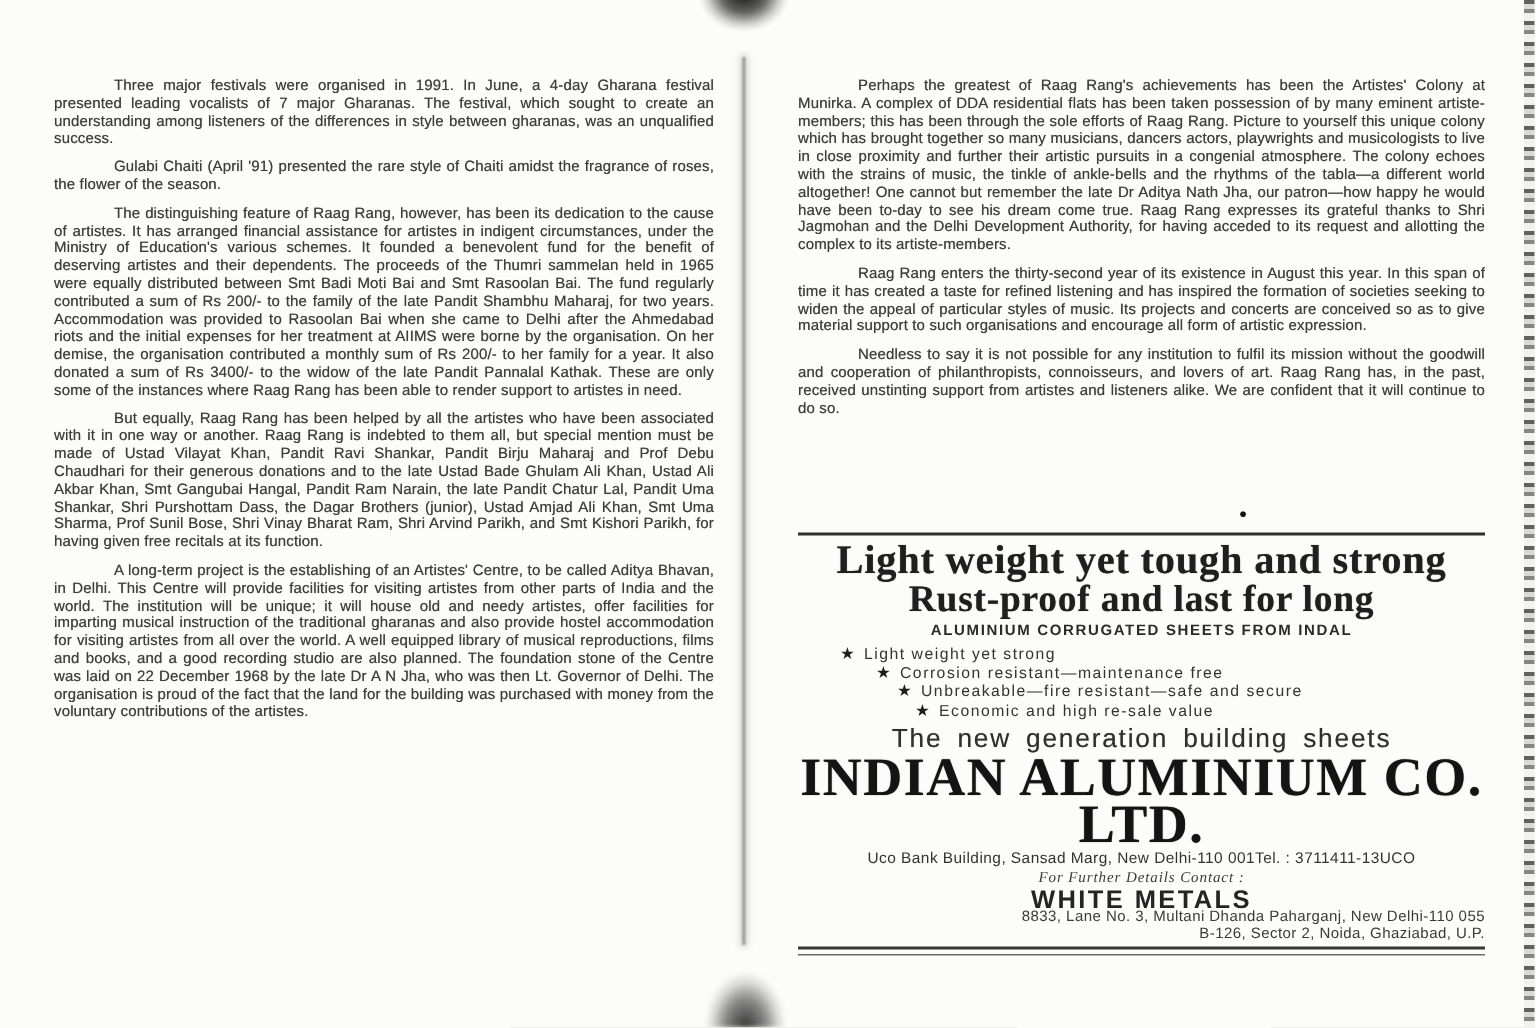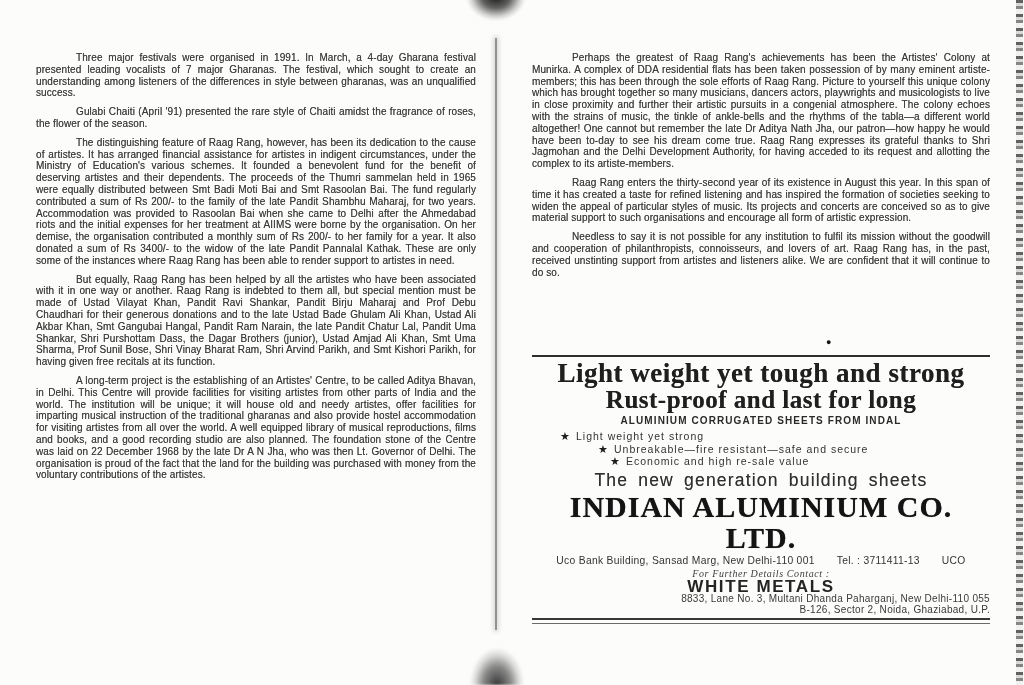--- a/index.html
+++ b/index.html
@@ -35,26 +35,26 @@
   .ad-bullet{font-size:10.5px;line-height:12.5px;letter-spacing:1px;color:#333;}
   .ad-bullet .star{display:inline-block;width:16px;color:#1d1d1d;font-size:11px;}
   .b0{padding-left:28px;} .b1{padding-left:52px;} .b2{padding-left:66px;} .b3{padding-left:78px;}
   .ad-tagline{
     text-align:center;color:#2f2f2f;margin:1px 0;letter-spacing:1.2px;word-spacing:4px;
     text-shadow:0 0 .5px rgba(60,60,60,.6);
   }
   #ad-tagline-1{font-size:17.5px;line-height:19px;margin-top:3px;}
   #ad-tagline-2{font-size:15.5px;line-height:17px;}
   .ad-company{
-    font-family:"Liberation Serif",serif;font-weight:bold;font-size:30px;line-height:31px;
+    font-family:"Liberation Serif",serif;font-weight:bold;font-size:36px;line-height:31px;
     text-align:center;color:#141414;margin:1px 0 2px 0;letter-spacing:1px;
     text-shadow:0 0 .7px rgba(0,0,0,.7);
   }
   .ad-company-line{
-    display:flex;justify-content:center;gap:22px;font-size:10.3px;color:#333;
+    display:flex;justify-content:center;font-size:10.3px;color:#333;
     letter-spacing:.3px;line-height:11px;
   }
   .ad-contact-note{
     font-family:"Liberation Serif",serif;font-style:italic;font-size:10px;line-height:11.5px;
     text-align:center;color:#3c3c3c;letter-spacing:.6px;margin-top:2px;
   }
   .ad-dealer-name{
     font-size:17px;font-weight:bold;text-align:center;letter-spacing:1.6px;
     color:#242424;line-height:13px;margin-top:1px;
   }
@@ -82,41 +82,44 @@
       rgba(55,55,55,.7) 6px 9px,rgba(185,185,185,.2) 9px 14px);
     filter:blur(.5px);
   }
 </style>
 </head>
 <body>
 
 <div id="scan">
 
   <div class="page-col" id="left-page">
-    <p class="body-par">Three major festivals were organised in 1991. In March, a 4-day Gharana festival presented leading vocalists of 7 major Gharanas. The festival, which sought to create an understanding among listeners of the differences in style between gharanas, was an unqualified success.</p>
+    <p class="body-par">Three major festivals were organised in 1991. In June, a 4-day Gharana festival presented leading vocalists of 7 major Gharanas. The festival, which sought to create an understanding among listeners of the differences in style between gharanas, was an unqualified success.</p>
     <p class="body-par">Gulabi Chaiti (April '91) presented the rare style of Chaiti amidst the fragrance of roses, the flower of the season.</p>
     <p class="body-par">The distinguishing feature of Raag Rang, however, has been its dedication to the cause of artistes. It has arranged financial assistance for artistes in indigent circumstances, under the Ministry of Education's various schemes. It founded a benevolent fund for the benefit of deserving artistes and their dependents. The proceeds of the Thumri sammelan held in 1965 were equally distributed between Smt Badi Moti Bai and Smt Rasoolan Bai. The fund regularly contributed a sum of Rs 200/- to the family of the late Pandit Shambhu Maharaj, for two years. Accommodation was provided to Rasoolan Bai when she came to Delhi after the Ahmedabad riots and the initial expenses for her treatment at AIIMS were borne by the organisation. On her demise, the organisation contributed a monthly sum of Rs 200/- to her family for a year. It also donated a sum of Rs 3400/- to the widow of the late Pandit Pannalal Kathak. These are only some of the instances where Raag Rang has been able to render support to artistes in need.</p>
     <p class="body-par">But equally, Raag Rang has been helped by all the artistes who have been associated with it in one way or another. Raag Rang is indebted to them all, but special mention must be made of Ustad Vilayat Khan, Pandit Ravi Shankar, Pandit Birju Maharaj and Prof Debu Chaudhari for their generous donations and to the late Ustad Bade Ghulam Ali Khan, Ustad Ali Akbar Khan, Smt Gangubai Hangal, Pandit Ram Narain, the late Pandit Chatur Lal, Pandit Uma Shankar, Shri Purshottam Dass, the Dagar Brothers (junior), Ustad Amjad Ali Khan, Smt Uma Sharma, Prof Sunil Bose, Shri Vinay Bharat Ram, Shri Arvind Parikh, and Smt Kishori Parikh, for having given free recitals at its function.</p>
     <p class="body-par">A long-term project is the establishing of an Artistes' Centre, to be called Aditya Bhavan, in Delhi. This Centre will provide facilities for visiting artistes from other parts of India and the world. The institution will be unique; it will house old and needy artistes, offer facilities for imparting musical instruction of the traditional gharanas and also provide hostel accommodation for visiting artistes from all over the world. A well equipped library of musical reproductions, films and books, and a good recording studio are also planned. The foundation stone of the Centre was laid on 22 December 1968 by the late Dr A N Jha, who was then Lt. Governor of Delhi. The organisation is proud of the fact that the land for the building was purchased with money from the voluntary contributions of the artistes.</p>
   </div>
 
   <div class="page-col" id="right-page">
     <p class="body-par">Perhaps the greatest of Raag Rang's achievements has been the Artistes' Colony at Munirka. A complex of DDA residential flats has been taken possession of by many eminent artiste-members; this has been through the sole efforts of Raag Rang. Picture to yourself this unique colony which has brought together so many musicians, dancers actors, playwrights and musicologists to live in close proximity and further their artistic pursuits in a congenial atmosphere. The colony echoes with the strains of music, the tinkle of ankle-bells and the rhythms of the tabla—a different world altogether! One cannot but remember the late Dr Aditya Nath Jha, our patron—how happy he would have been to-day to see his dream come true. Raag Rang expresses its grateful thanks to Shri Jagmohan and the Delhi Development Authority, for having acceded to its request and allotting the complex to its artiste-members.</p>
     <p class="body-par">Raag Rang enters the thirty-second year of its existence in August this year. In this span of time it has created a taste for refined listening and has inspired the formation of societies seeking to widen the appeal of particular styles of music. Its projects and concerts are conceived so as to give material support to such organisations and encourage all form of artistic expression.</p>
     <p class="body-par">Needless to say it is not possible for any institution to fulfil its mission without the goodwill and cooperation of philanthropists, connoisseurs, and lovers of art. Raag Rang has, in the past, received unstinting support from artistes and listeners alike. We are confident that it will continue to do so.</p>
     <span id="end-ornament">●</span>
 
     <div id="advert">
       <div class="ad-rule-top"></div>
       <div class="ad-headline" id="ad-headline-1">Light weight yet tough and strong</div>
       <div class="ad-headline" id="ad-headline-2">Rust-proof and last for long</div>
       <div class="ad-subhead">ALUMINIUM CORRUGATED SHEETS FROM INDAL</div>
 
       <div class="ad-bullet b0">
         <span class="star">★</span><span>Light weight yet strong</span>
+      </div>
+      <div class="ad-bullet b1">
+        <span class="star">★</span><span>Corrosion resistant—maintenance free</span>
       </div>
       <div class="ad-bullet b2">
         <span class="star">★</span><span>Unbreakable—fire resistant—safe and secure</span>
       </div>
       <div class="ad-bullet b3">
         <span class="star">★</span><span>Economic and high re-sale value</span>
       </div>
 
       <div class="ad-tagline" id="ad-tagline-1">The new generation building sheets</div>
 

